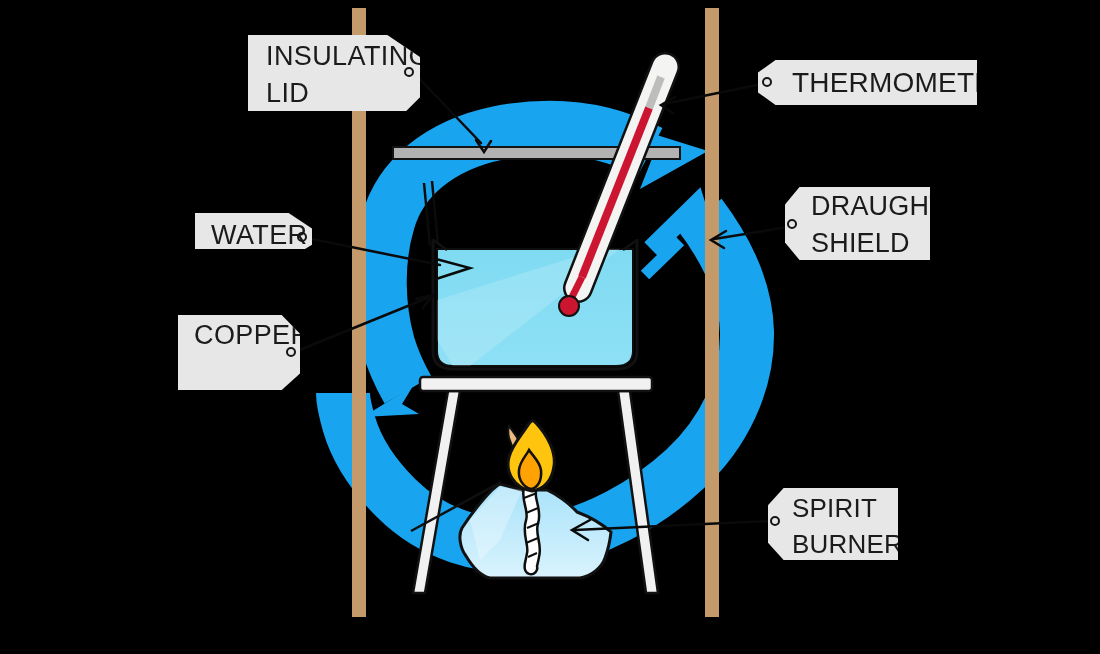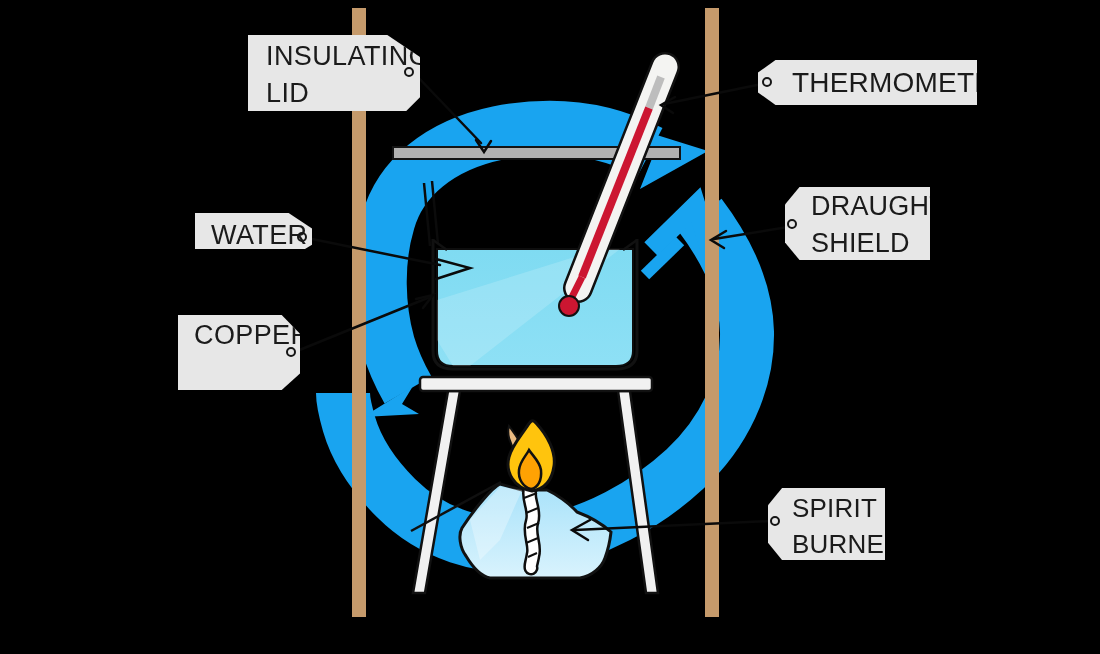--- a/index.html
+++ b/index.html
@@ -28,21 +28,21 @@
     padding:0 0 0 34px; font-size:28px; line-height:45px; letter-spacing:.2px;}
   #tag-water { left:195px; top:213px; width:117px; height:36px;
     clip-path:polygon(0 0, 80% 0, 100% 43%, 100% 88%, 94% 100%, 0 100%);
     padding:0 0 0 16px; font-size:27px; line-height:44px; letter-spacing:.4px;}
   #tag-copper-can { left:178px; top:315px; width:122px; height:75px;
     clip-path:polygon(0 0, 85% 0, 100% 25%, 100% 78%, 85% 100%, 0 100%);
     padding:2px 0 0 16px; font-size:27px; line-height:37px; letter-spacing:.4px;}
   #tag-draught-shield { left:785px; top:187px; width:145px; height:73px;
     clip-path:polygon(10% 0, 100% 0, 100% 100%, 10% 100%, 0 76%, 0 24%);
     padding:1px 0 0 26px; font-size:27px; line-height:37px; letter-spacing:.2px;}
-  #tag-spirit-burner { left:768px; top:488px; width:117px; height:72px;
+  #tag-spirit-burner { left:768px; top:488px; width:130px; height:72px;
     clip-path:polygon(12% 0, 100% 0, 100% 100%, 12% 100%, 0 76%, 0 24%);
     padding:2px 0 0 24px; font-size:26px; line-height:36px; letter-spacing:.2px;}
 </style>
 </head>
 <body>
 
 <div id="stage">
 
 <svg id="diagram" width="1100" height="654" viewBox="0 0 1100 654">
   <defs>

